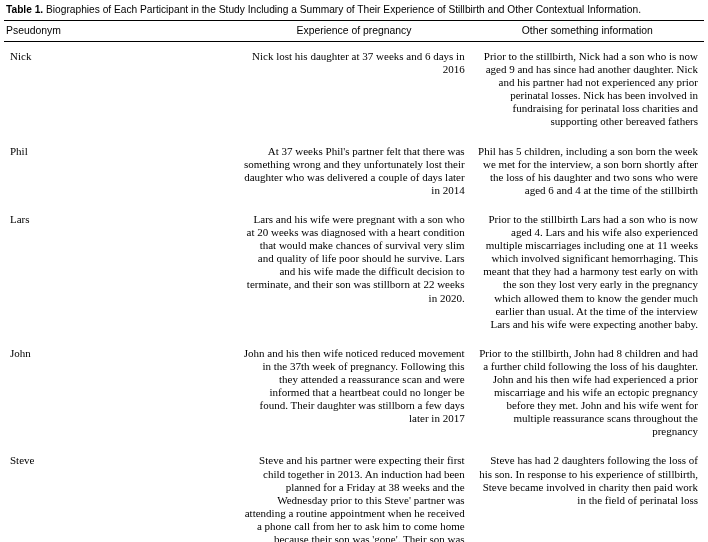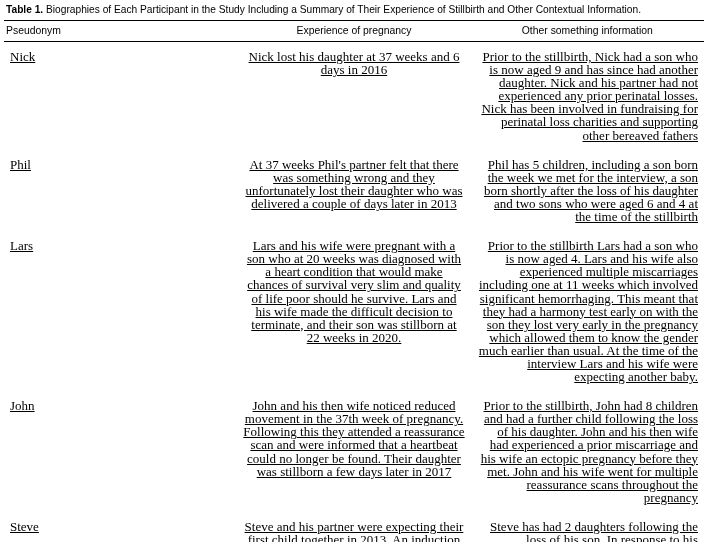--- a/index.html
+++ b/index.html
@@ -45,35 +45,34 @@
     border-bottom: 0.9px solid #000;
     text-align: center;
     vertical-align: middle;
   }
   table.biotable thead th.col-pseudonym {
     text-align: left;
     padding-left: 2px;
   }
   table.biotable tbody td {
     font-family: "Liberation Serif", serif;
-    font-size: 13px;
+    font-size: 11px;
     line-height: 13.1px;
     padding: 8px 6px 8px 6px;
     vertical-align: top;
-    text-decoration: underline;
   }
   td.c-pseudonym {
     width: 56px;
     padding-left: 2px;
     padding-right: 2px;
     text-align: left;
   }
   td.c-experience {
     width: 300px;
-    text-align: center;
+    text-align: right;
   }
   td.c-other {
     width: 330px;
     text-align: right;
     padding-right: 2px;
   }
   tbody tr:last-child td {
     padding-bottom: 6px;
   }
   .tbl-wrap {
@@ -100,21 +99,21 @@
         </tr>
       </thead>
       <tbody>
         <tr>
           <td class="c-pseudonym">Nick</td>
           <td class="c-experience">Nick lost his daughter at 37 weeks and 6 days in 2016</td>
           <td class="c-other">Prior to the stillbirth, Nick had a son who is now aged 9 and has since had another daughter. Nick and his partner had not experienced any prior perinatal losses. Nick has been involved in fundraising for perinatal loss charities and supporting other bereaved fathers</td>
         </tr>
         <tr>
           <td class="c-pseudonym">Phil</td>
-          <td class="c-experience">At 37 weeks Phil's partner felt that there was something wrong and they unfortunately lost their daughter who was delivered a couple of days later in 2013</td>
+          <td class="c-experience">At 37 weeks Phil's partner felt that there was something wrong and they unfortunately lost their daughter who was delivered a couple of days later in 2014</td>
           <td class="c-other">Phil has 5 children, including a son born the week we met for the interview, a son born shortly after the loss of his daughter and two sons who were aged 6 and 4 at the time of the stillbirth</td>
         </tr>
         <tr>
           <td class="c-pseudonym">Lars</td>
           <td class="c-experience">Lars and his wife were pregnant with a son who at 20 weeks was diagnosed with a heart condition that would make chances of survival very slim and quality of life poor should he survive. Lars and his wife made the difficult decision to terminate, and their son was stillborn at 22 weeks in 2020.</td>
           <td class="c-other">Prior to the stillbirth Lars had a son who is now aged 4. Lars and his wife also experienced multiple miscarriages including one at 11 weeks which involved significant hemorrhaging. This meant that they had a harmony test early on with the son they lost very early in the pregnancy which allowed them to know the gender much earlier than usual. At the time of the interview Lars and his wife were expecting another baby.</td>
         </tr>
         <tr>
           <td class="c-pseudonym">John</td>
           <td class="c-experience">John and his then wife noticed reduced movement in the 37th week of pregnancy. Following this they attended a reassurance scan and were informed that a heartbeat could no longer be found. Their daughter was stillborn a few days later in 2017</td>

